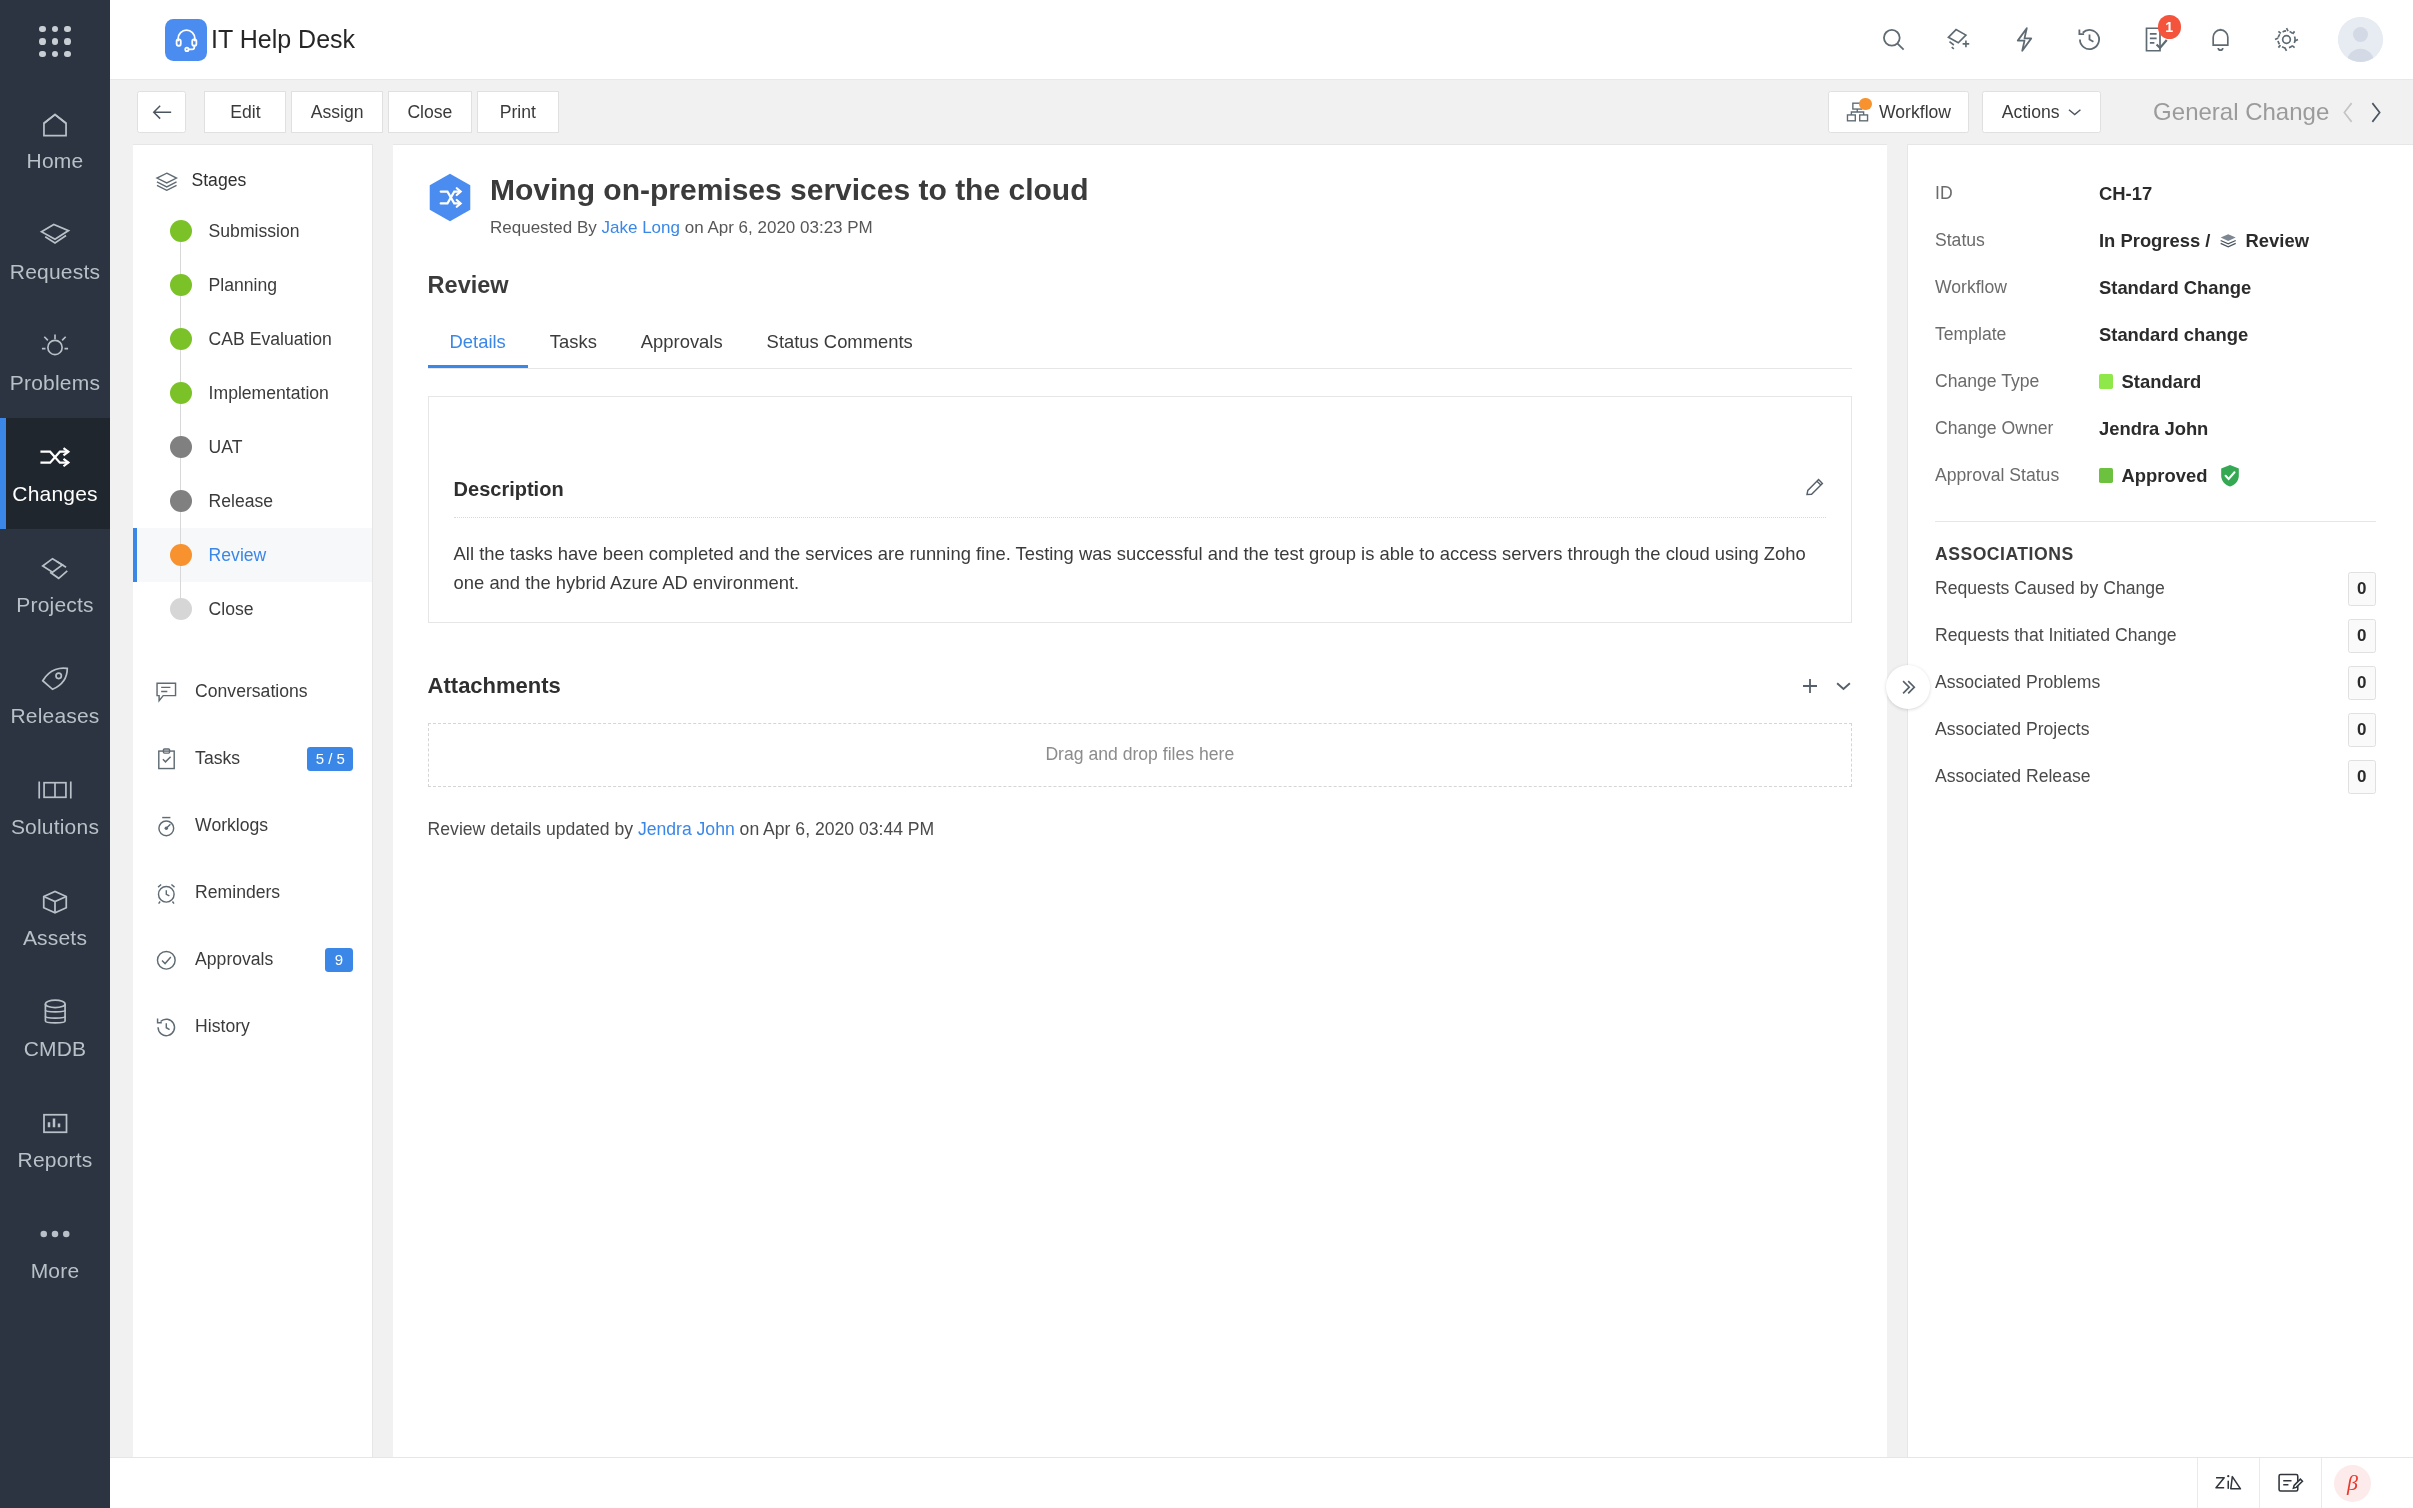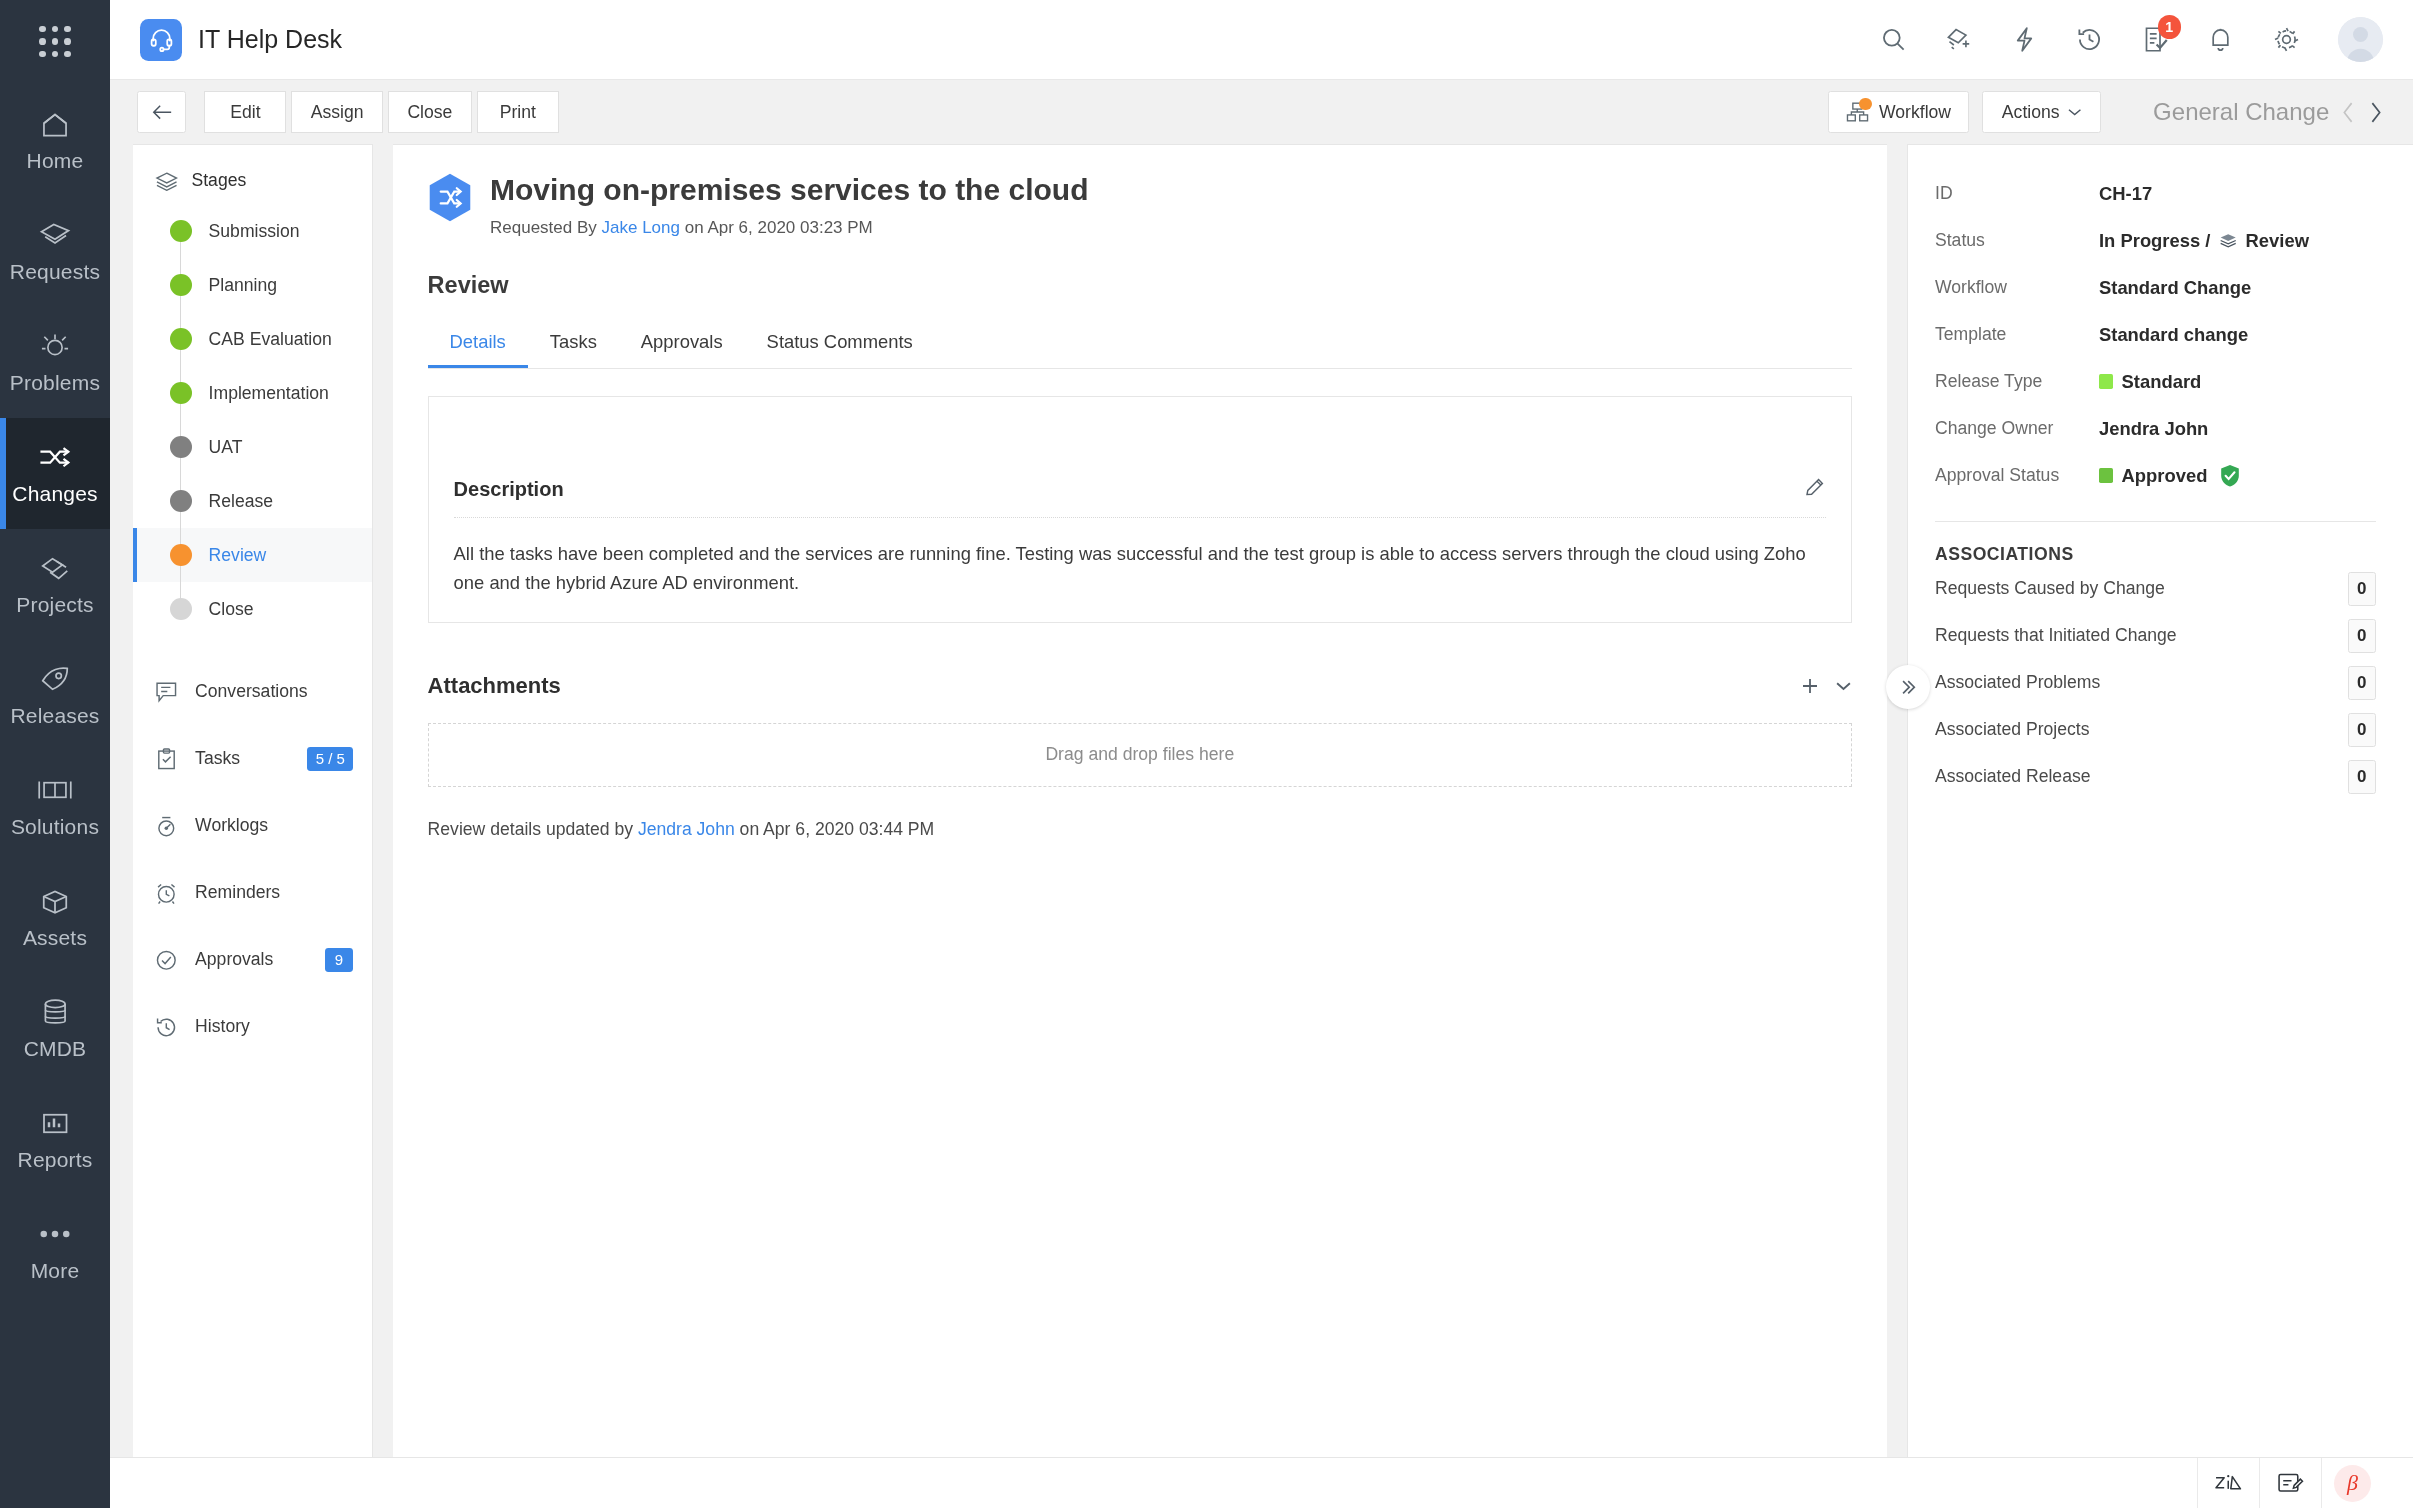--- a/index.html
+++ b/index.html
@@ -45,21 +45,21 @@
   .main { flex: 1; display: flex; flex-direction: column; min-width: 0; background:#f1f1f1; }
 
   
   .topbar {
     height: 80px; background: #ffffff;
     display: flex; align-items: center;
     padding: 0 30px 0 30px;
     border-bottom: 0.8px solid #e8e8e8;
     flex-shrink: 0;
   }
-  .brand { display:flex; align-items:center; gap: 16px; }
+  .brand { display:flex; align-items:center; gap: 4px; margin-left: 25px; }
   .brand-logo {
     width: 42px; height: 42px; border-radius: 8.4px; background: #4a8cf0;
     display:flex; align-items:center; justify-content:center;
   }
   .brand-name { font-size: 25px; color: #262626; }
   .top-actions { margin-left:auto; display: flex; align-items: center; gap: 28.5px; }
   .top-ico { width: 37px; height: 37px; display:flex; align-items:center; justify-content:center; cursor:pointer; position: relative; color:#5f6b73;}
   .badge-dot {
     position: absolute; top: -5.9px; right: -7.5px;
     min-width: 23.5px; height: 23.5px; border-radius: 11.7px;
@@ -704,21 +704,21 @@
         </div>
         <div class="rp-row">
           <div class="rk">Workflow</div>
           <div class="rv">Standard Change</div>
         </div>
         <div class="rp-row">
           <div class="rk">Template</div>
           <div class="rv">Standard change</div>
         </div>
         <div class="rp-row">
-          <div class="rk">Release Type</div>
+          <div class="rk">Change Type</div>
           <div class="rv">
             <span class="sq" style="background:#8ee84a"></span>
             <span>Standard</span>
           </div>
         </div>
         <div class="rp-row">
           <div class="rk">Change Owner</div>
           <div class="rv">Jendra John</div>
         </div>
         <div class="rp-row">

